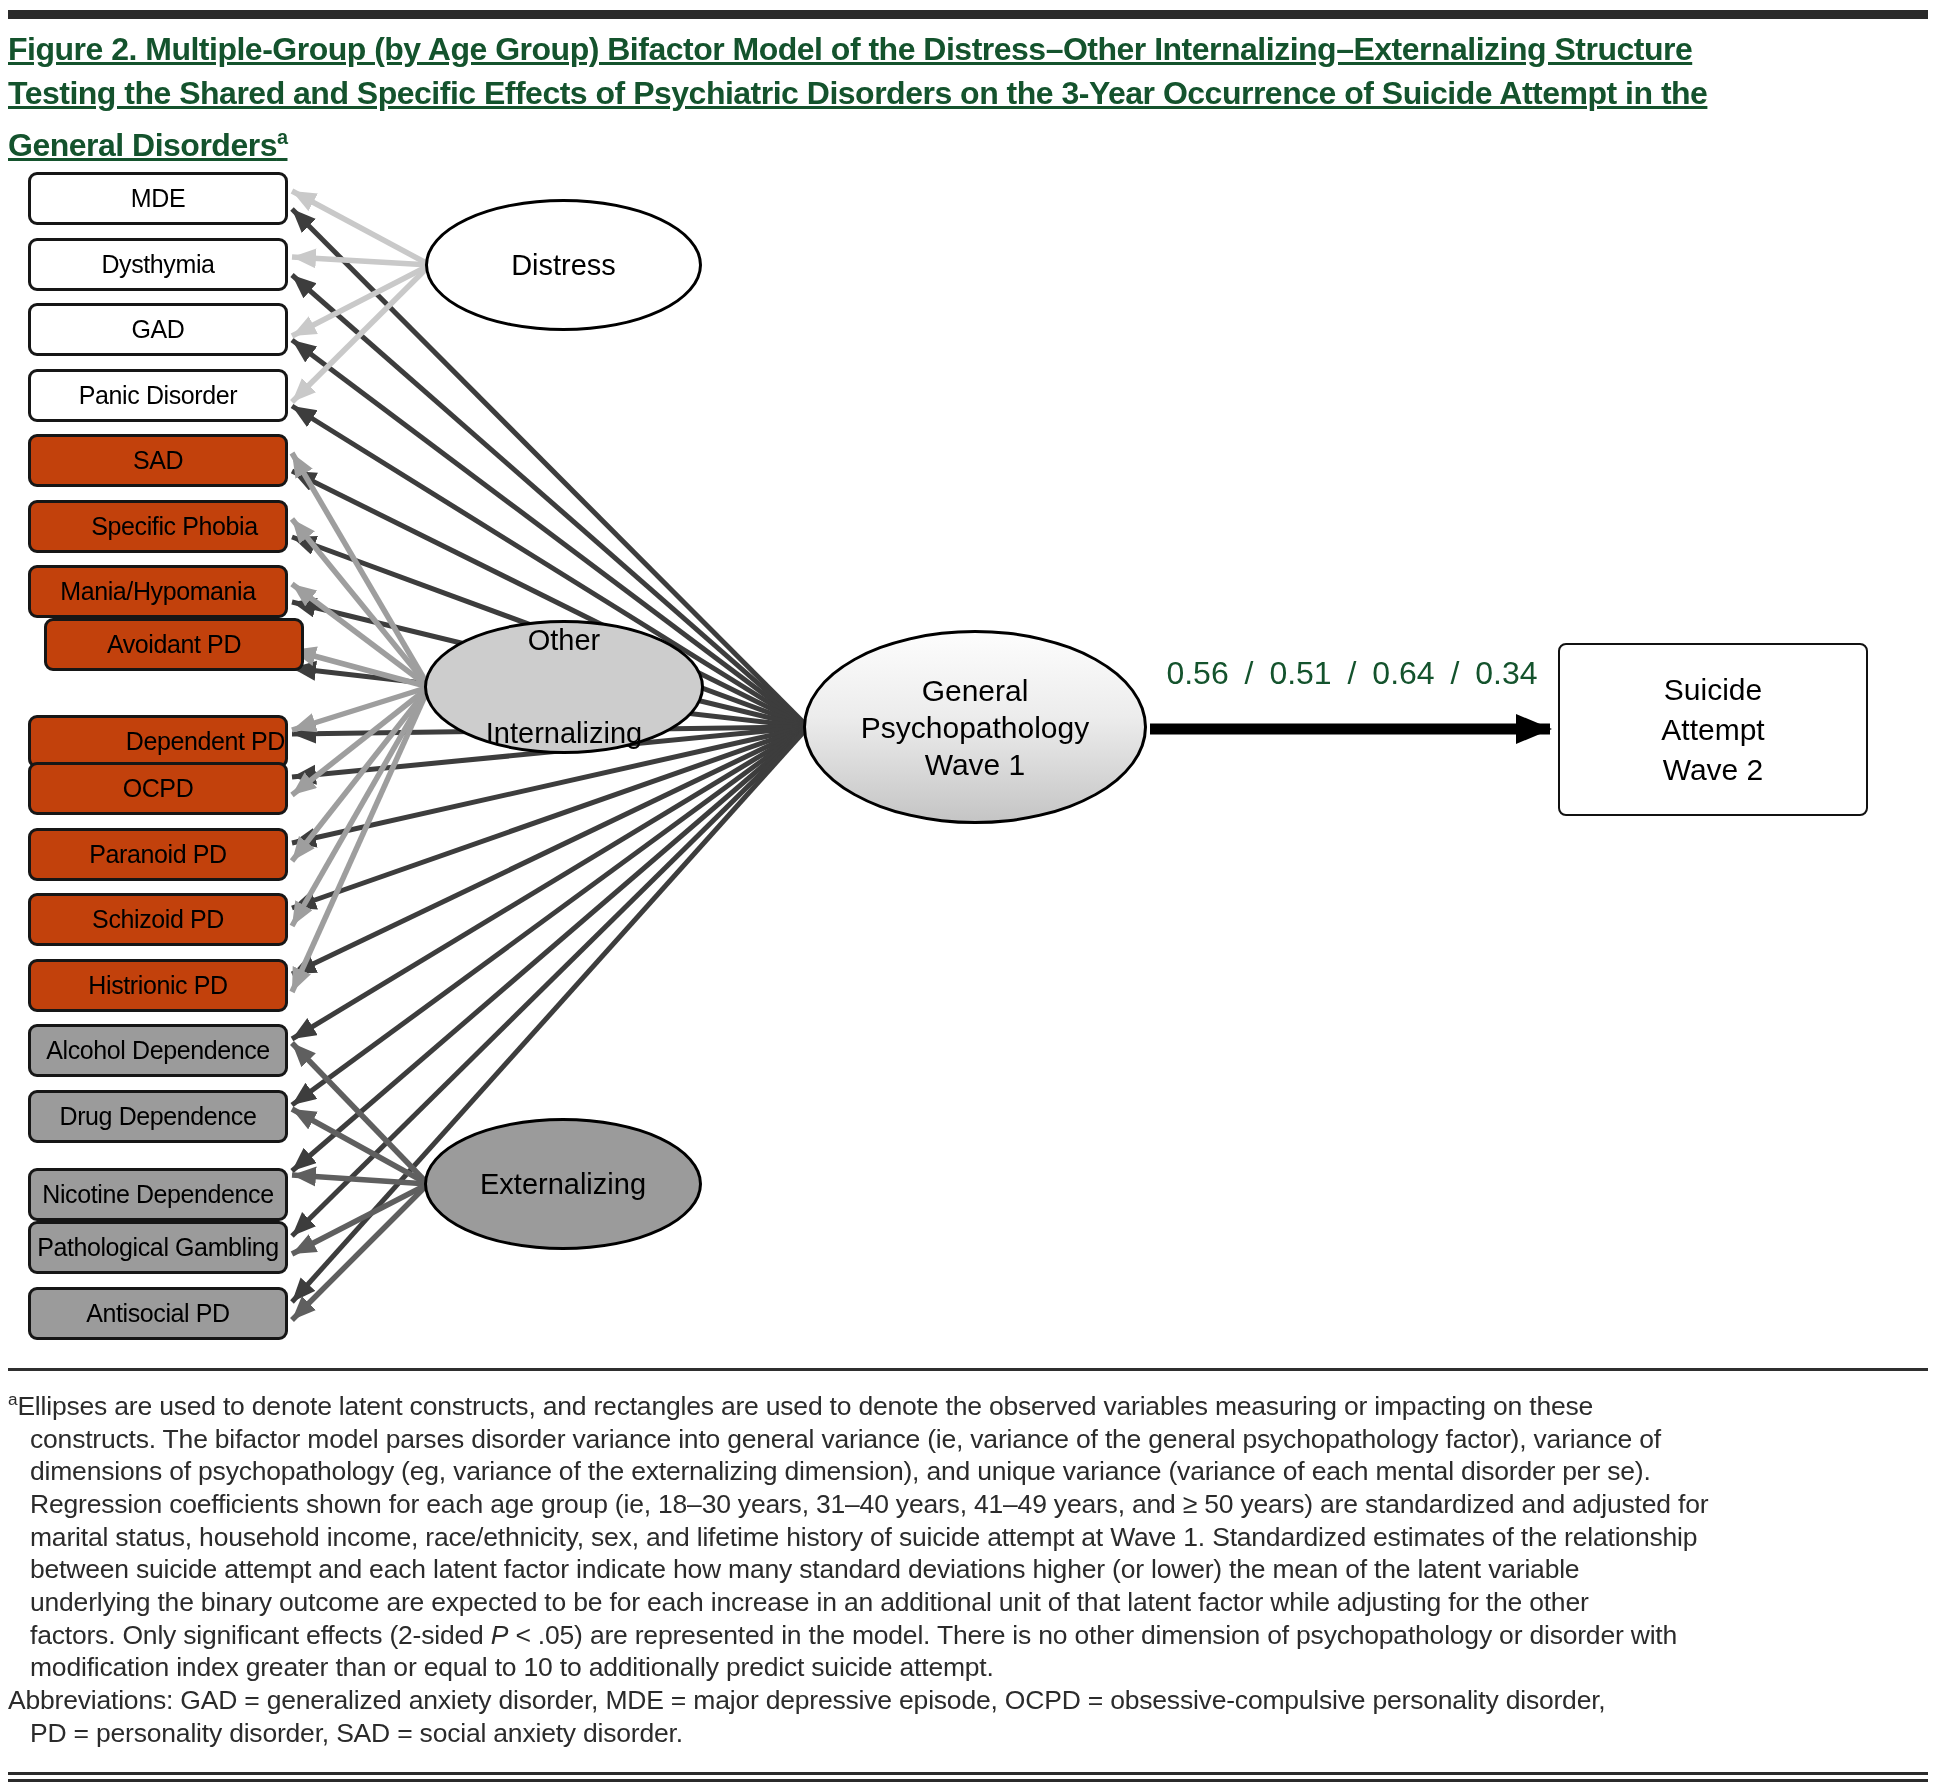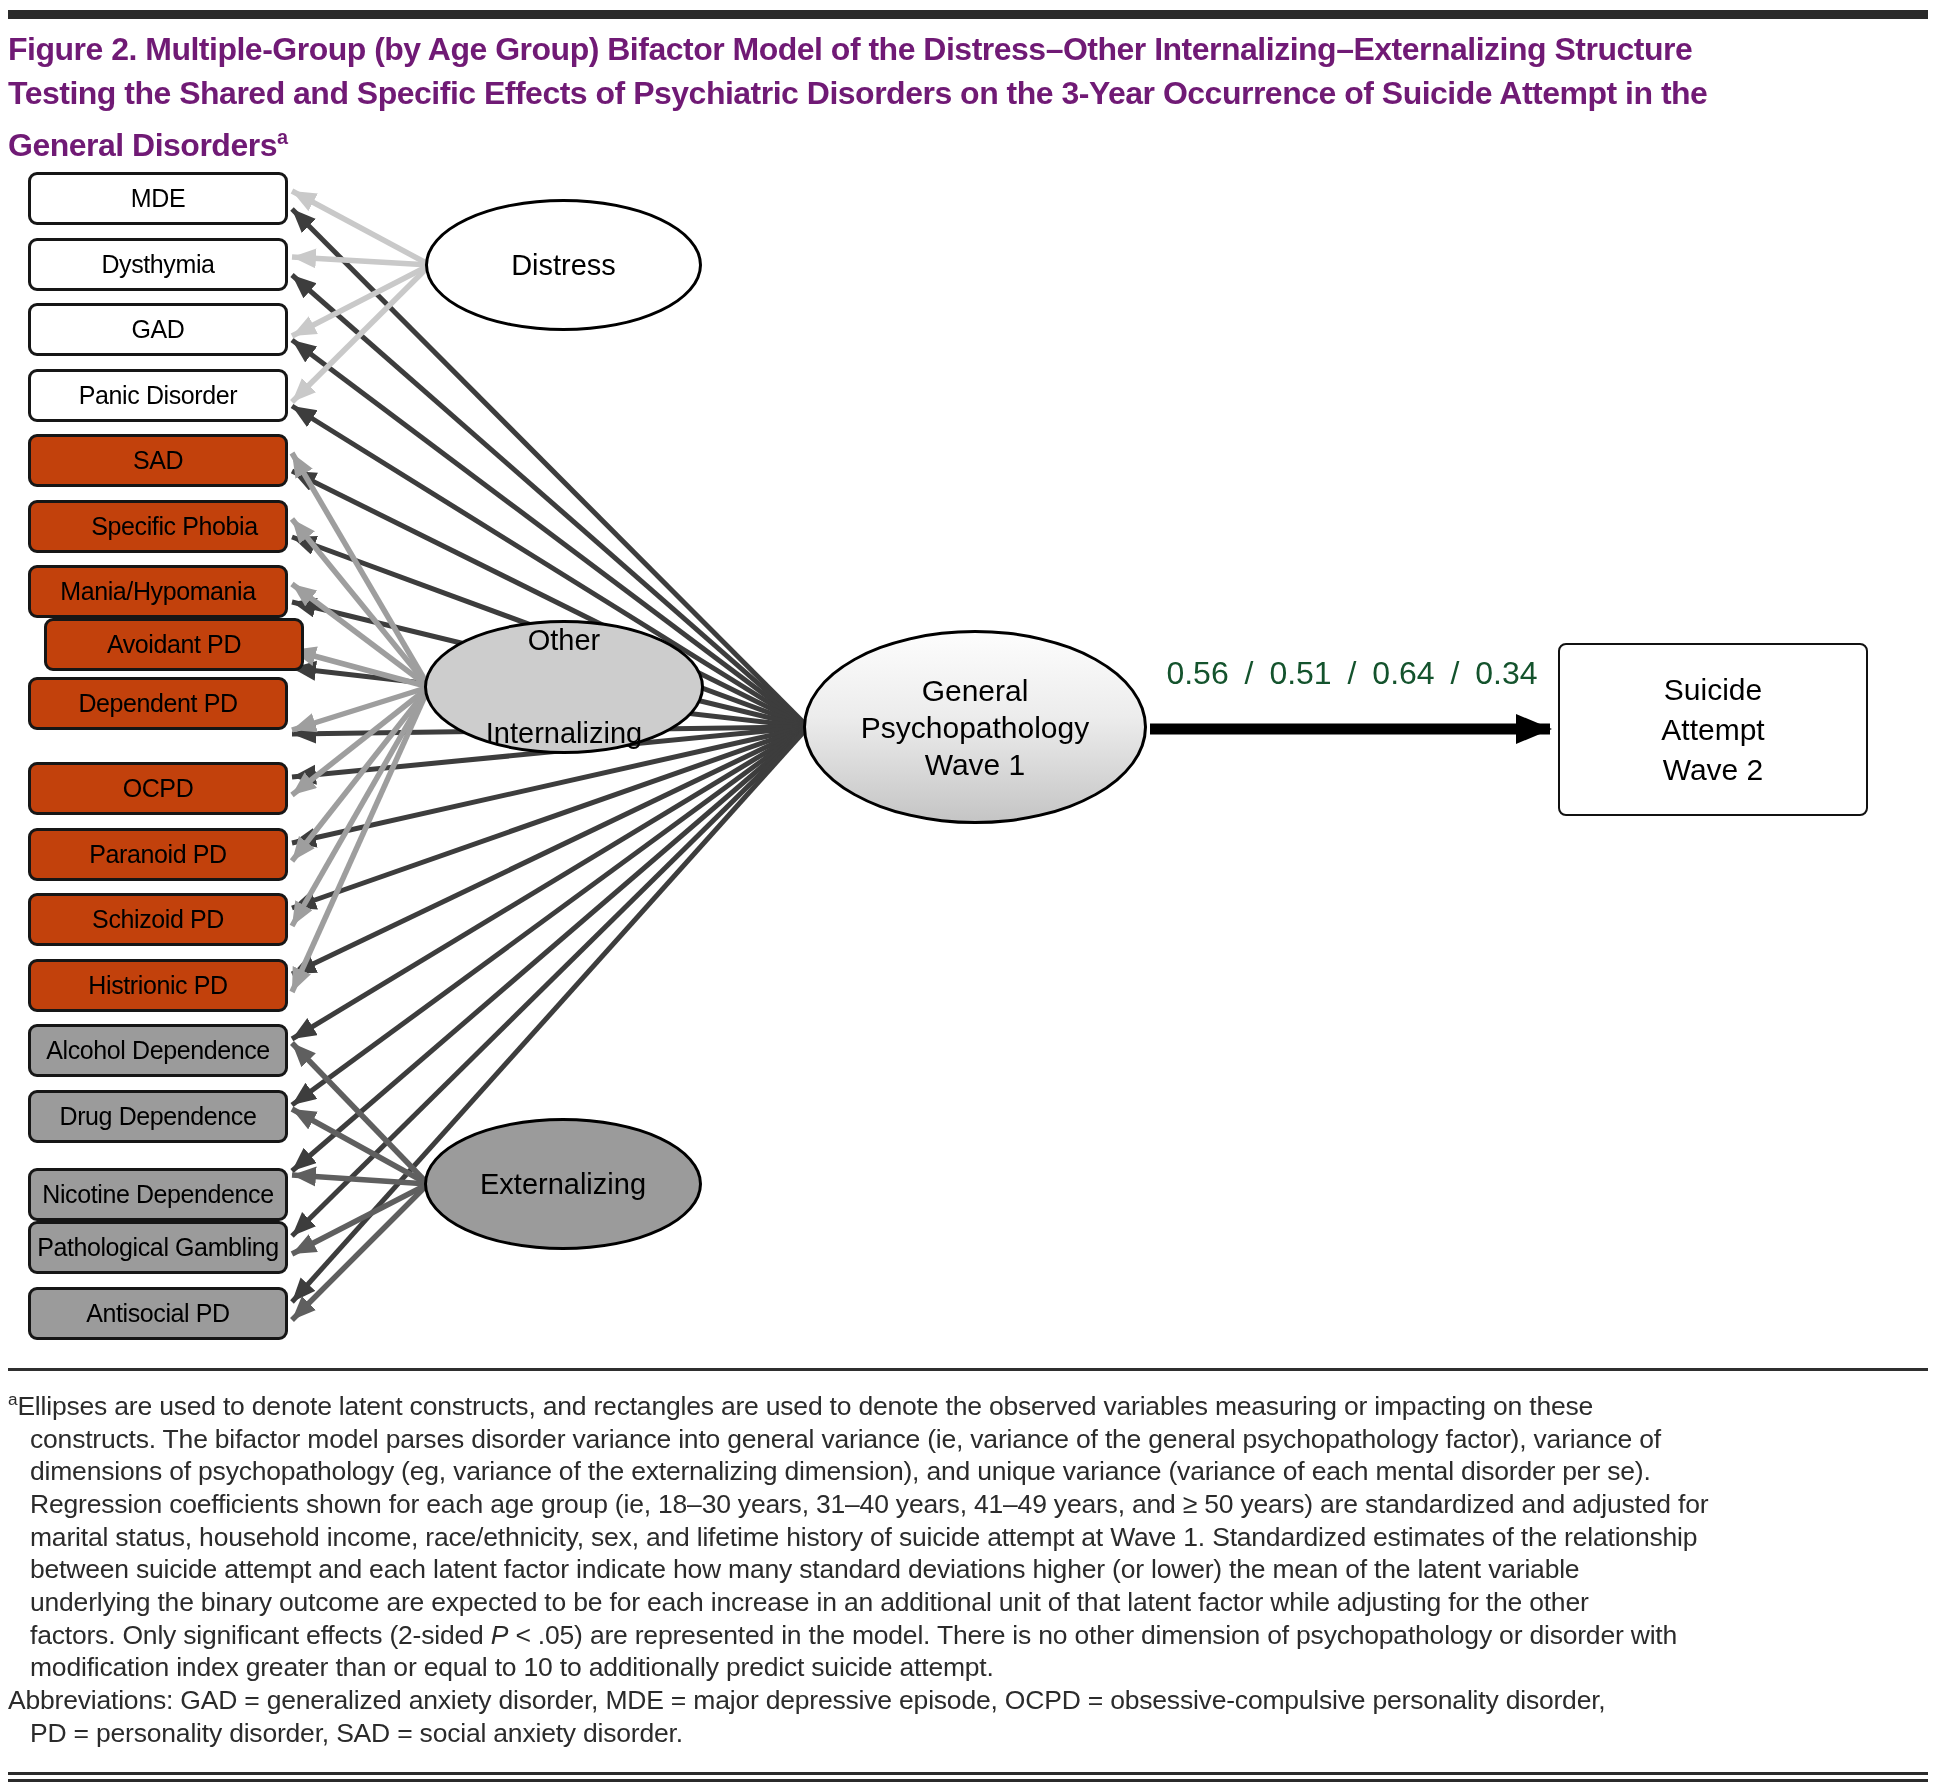--- a/index.html
+++ b/index.html
@@ -3,21 +3,21 @@
 <meta charset="utf-8">
 <style>
   html,body{margin:0;padding:0;background:#fff;}
   body{width:1936px;height:1788px;position:relative;overflow:hidden;
        font-family:"Liberation Sans",sans-serif;color:#2b2b2b;}
   .abs{position:absolute;}
 
   
   .top-bar{left:8px;top:10px;width:1920px;height:9px;background:#2b2b2b;}
   .title{left:8px;top:27px;width:1920px;font-weight:bold;font-size:32px;
-         line-height:44px;letter-spacing:-0.5px;color:#701a75;}
+         line-height:44px;letter-spacing:-0.5px;color:#14532d;text-decoration:underline;}
   .title sup{font-size:0.62em;}
 
   
   #edges{left:0;top:0;z-index:1;}
   .node{z-index:3;box-sizing:border-box;display:flex;flex-direction:column;
         align-items:center;justify-content:center;text-align:center;color:#000;}
 
   
   .ind-box{left:28px;width:260px;height:53px;border:3px solid #161616;border-radius:9px;
            font-size:25px;letter-spacing:-0.4px;line-height:1;}
@@ -157,21 +157,21 @@
     </div>
     <div class="abs node ind-box fill-light" style="top: 500px; padding-left: 33px;">
       <span>Specific Phobia</span>
     </div>
     <div class="abs node ind-box fill-light" style="top: 565px;">
       <span>Mania/Hypomania</span>
     </div>
     <div class="abs node ind-box fill-light" style="top: 618px; margin-left: 16px;">
       <span>Avoidant PD</span>
     </div>
-    <div class="abs node ind-box fill-light" style="top: 677px;">
+    <div class="abs node ind-box fill-light" style="top: 715px; align-items: flex-end;">
       <span>Dependent PD</span>
     </div>
     <div class="abs node ind-box fill-light" style="top: 762px;">
       <span>OCPD</span>
     </div>
     <div class="abs node ind-box fill-light" style="top: 828px;">
       <span>Paranoid PD</span>
     </div>
     <div class="abs node ind-box fill-light" style="top: 893px;">
       <span>Schizoid PD</span>

